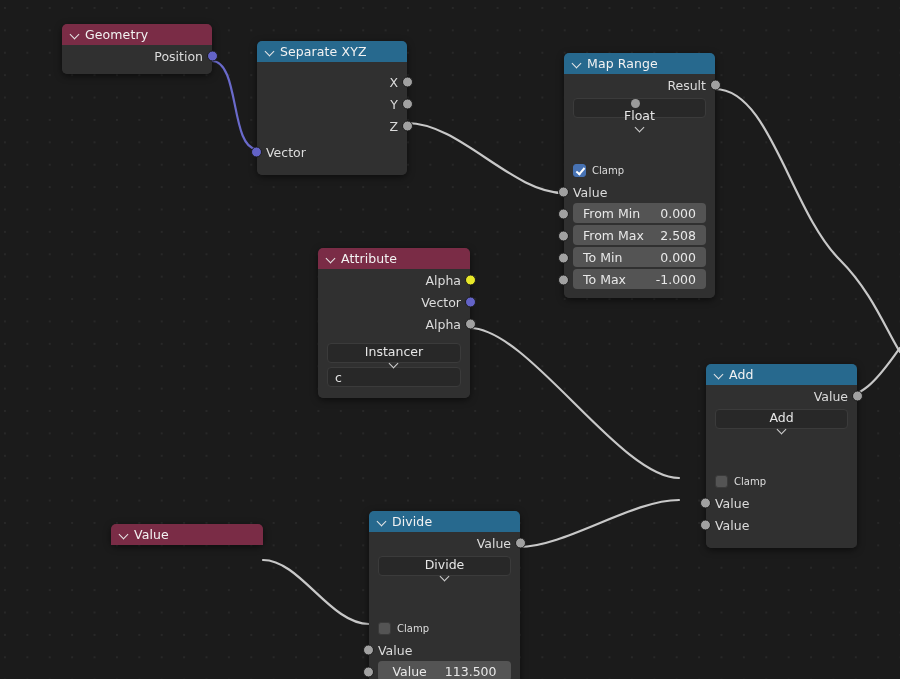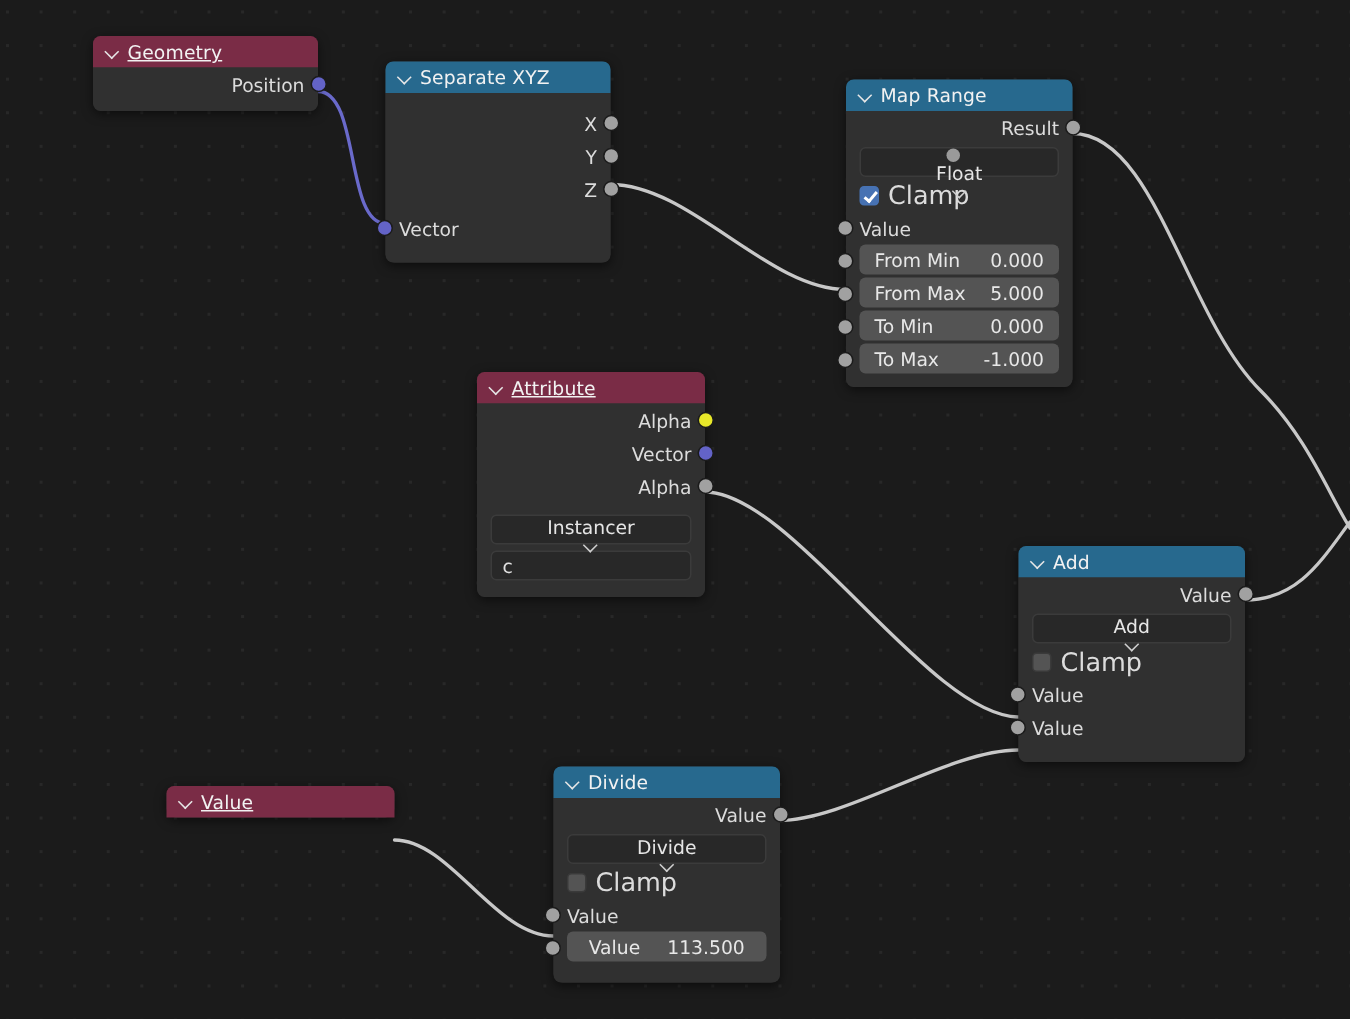--- a/index.html
+++ b/index.html
@@ -43,21 +43,21 @@
     height: 21px;
     border-radius: 5px 5px 0 0;
     display: flex;
     align-items: center;
     padding-left: 7px;
     font-size: 12.5px;
     color: #f2f2f2;
     letter-spacing: 0.1px;
   }
   .node-header.blue   { background: #27698e; }
-  .node-header.red    { background: #7a2c46; text-decoration: underline; }
+  .node-header.red    { background: #7a2c46; }
   .node-body {
     position: relative;
     background: #303030;
     border-radius: 0 0 5px 5px;
     padding-bottom: 7px;
   }
 
   .collapse-arrow {
     width: 12px;
     height: 12px;
@@ -142,22 +142,23 @@
     border-right: 1.5px solid #cfcfcf;
     border-bottom: 1.5px solid #cfcfcf;
     transform: rotate(45deg);
   }
 
   .checkrow {
     height: 21px;
     display: flex;
     align-items: center;
     padding: 0 9px;
-    font-size: 17px;
+    font-size: 10px;
     color: #dcdcdc;
+    margin-top: 40px;
   }
   .checkbox {
     width: 13px; height: 13px;
     border-radius: 3px;
     margin-right: 6px;
     box-sizing: border-box;
     flex: 0 0 auto;
     position: relative;
     background: #545454;
     border: 1px solid #3a3a3a;
@@ -317,21 +318,21 @@
         <span class="sock left gray"></span>
         <div class="numfield">
           <span class="nf-name">From Min</span>
           <span class="nf-val">0.000</span>
         </div>
       </div>
       <div class="numrow">
         <span class="sock left gray"></span>
         <div class="numfield">
           <span class="nf-name">From Max</span>
-          <span class="nf-val">5.000</span>
+          <span class="nf-val">2.508</span>
         </div>
       </div>
       <div class="numrow">
         <span class="sock left gray"></span>
         <div class="numfield">
           <span class="nf-name">To Min</span>
           <span class="nf-val">0.000</span>
         </div>
       </div>
       <div class="numrow">
@@ -370,21 +371,21 @@
         </div>
       </div>
       <div class="widget-wrap">
         <div class="textfield">
           <span>c</span>
         </div>
       </div>
     </div>
   </div>
 
-  <div class="node" style="left:679px; top:364px; width:151px;">
+  <div class="node" style="left:706px; top:364px; width:151px;">
     <div class="node-header blue">
       <span class="collapse-arrow"></span>
       <span>Add</span>
     </div>
     <div class="node-body" style="padding-bottom:12px;">
       <div class="row out">
         <span class="row-label">Value</span>
         <span class="sock right gray"></span>
       </div>
       <div class="widget-wrap">

